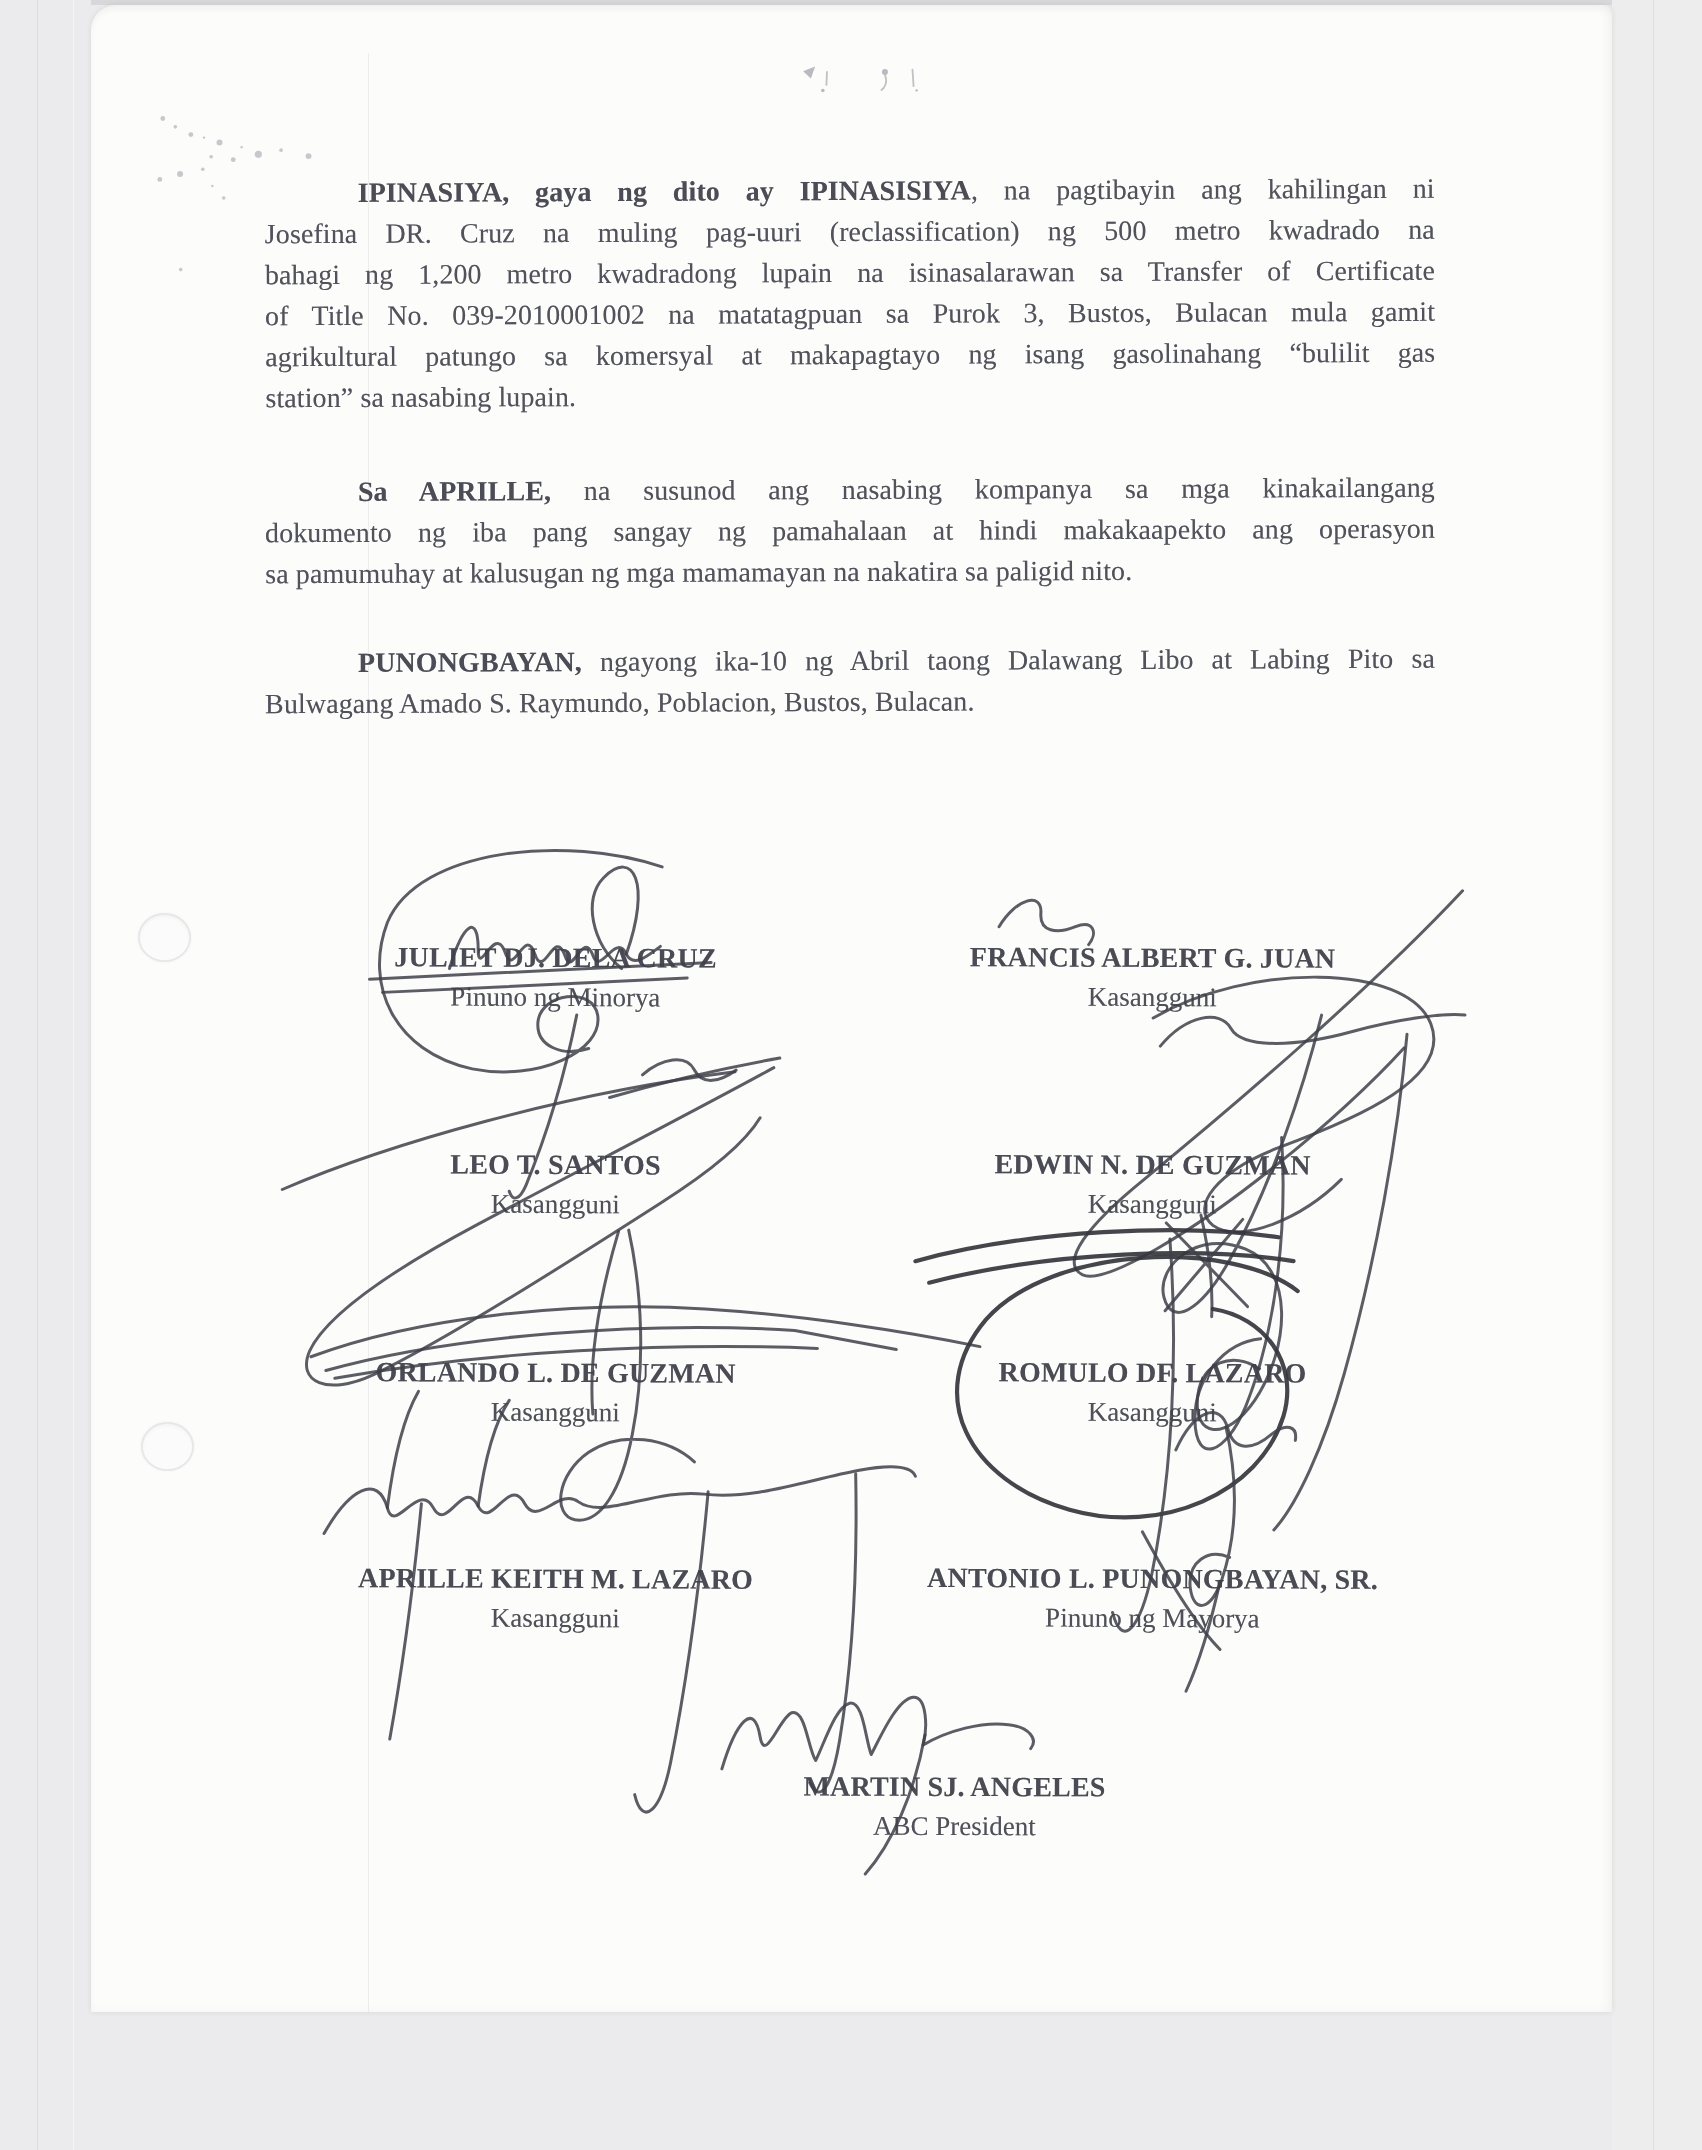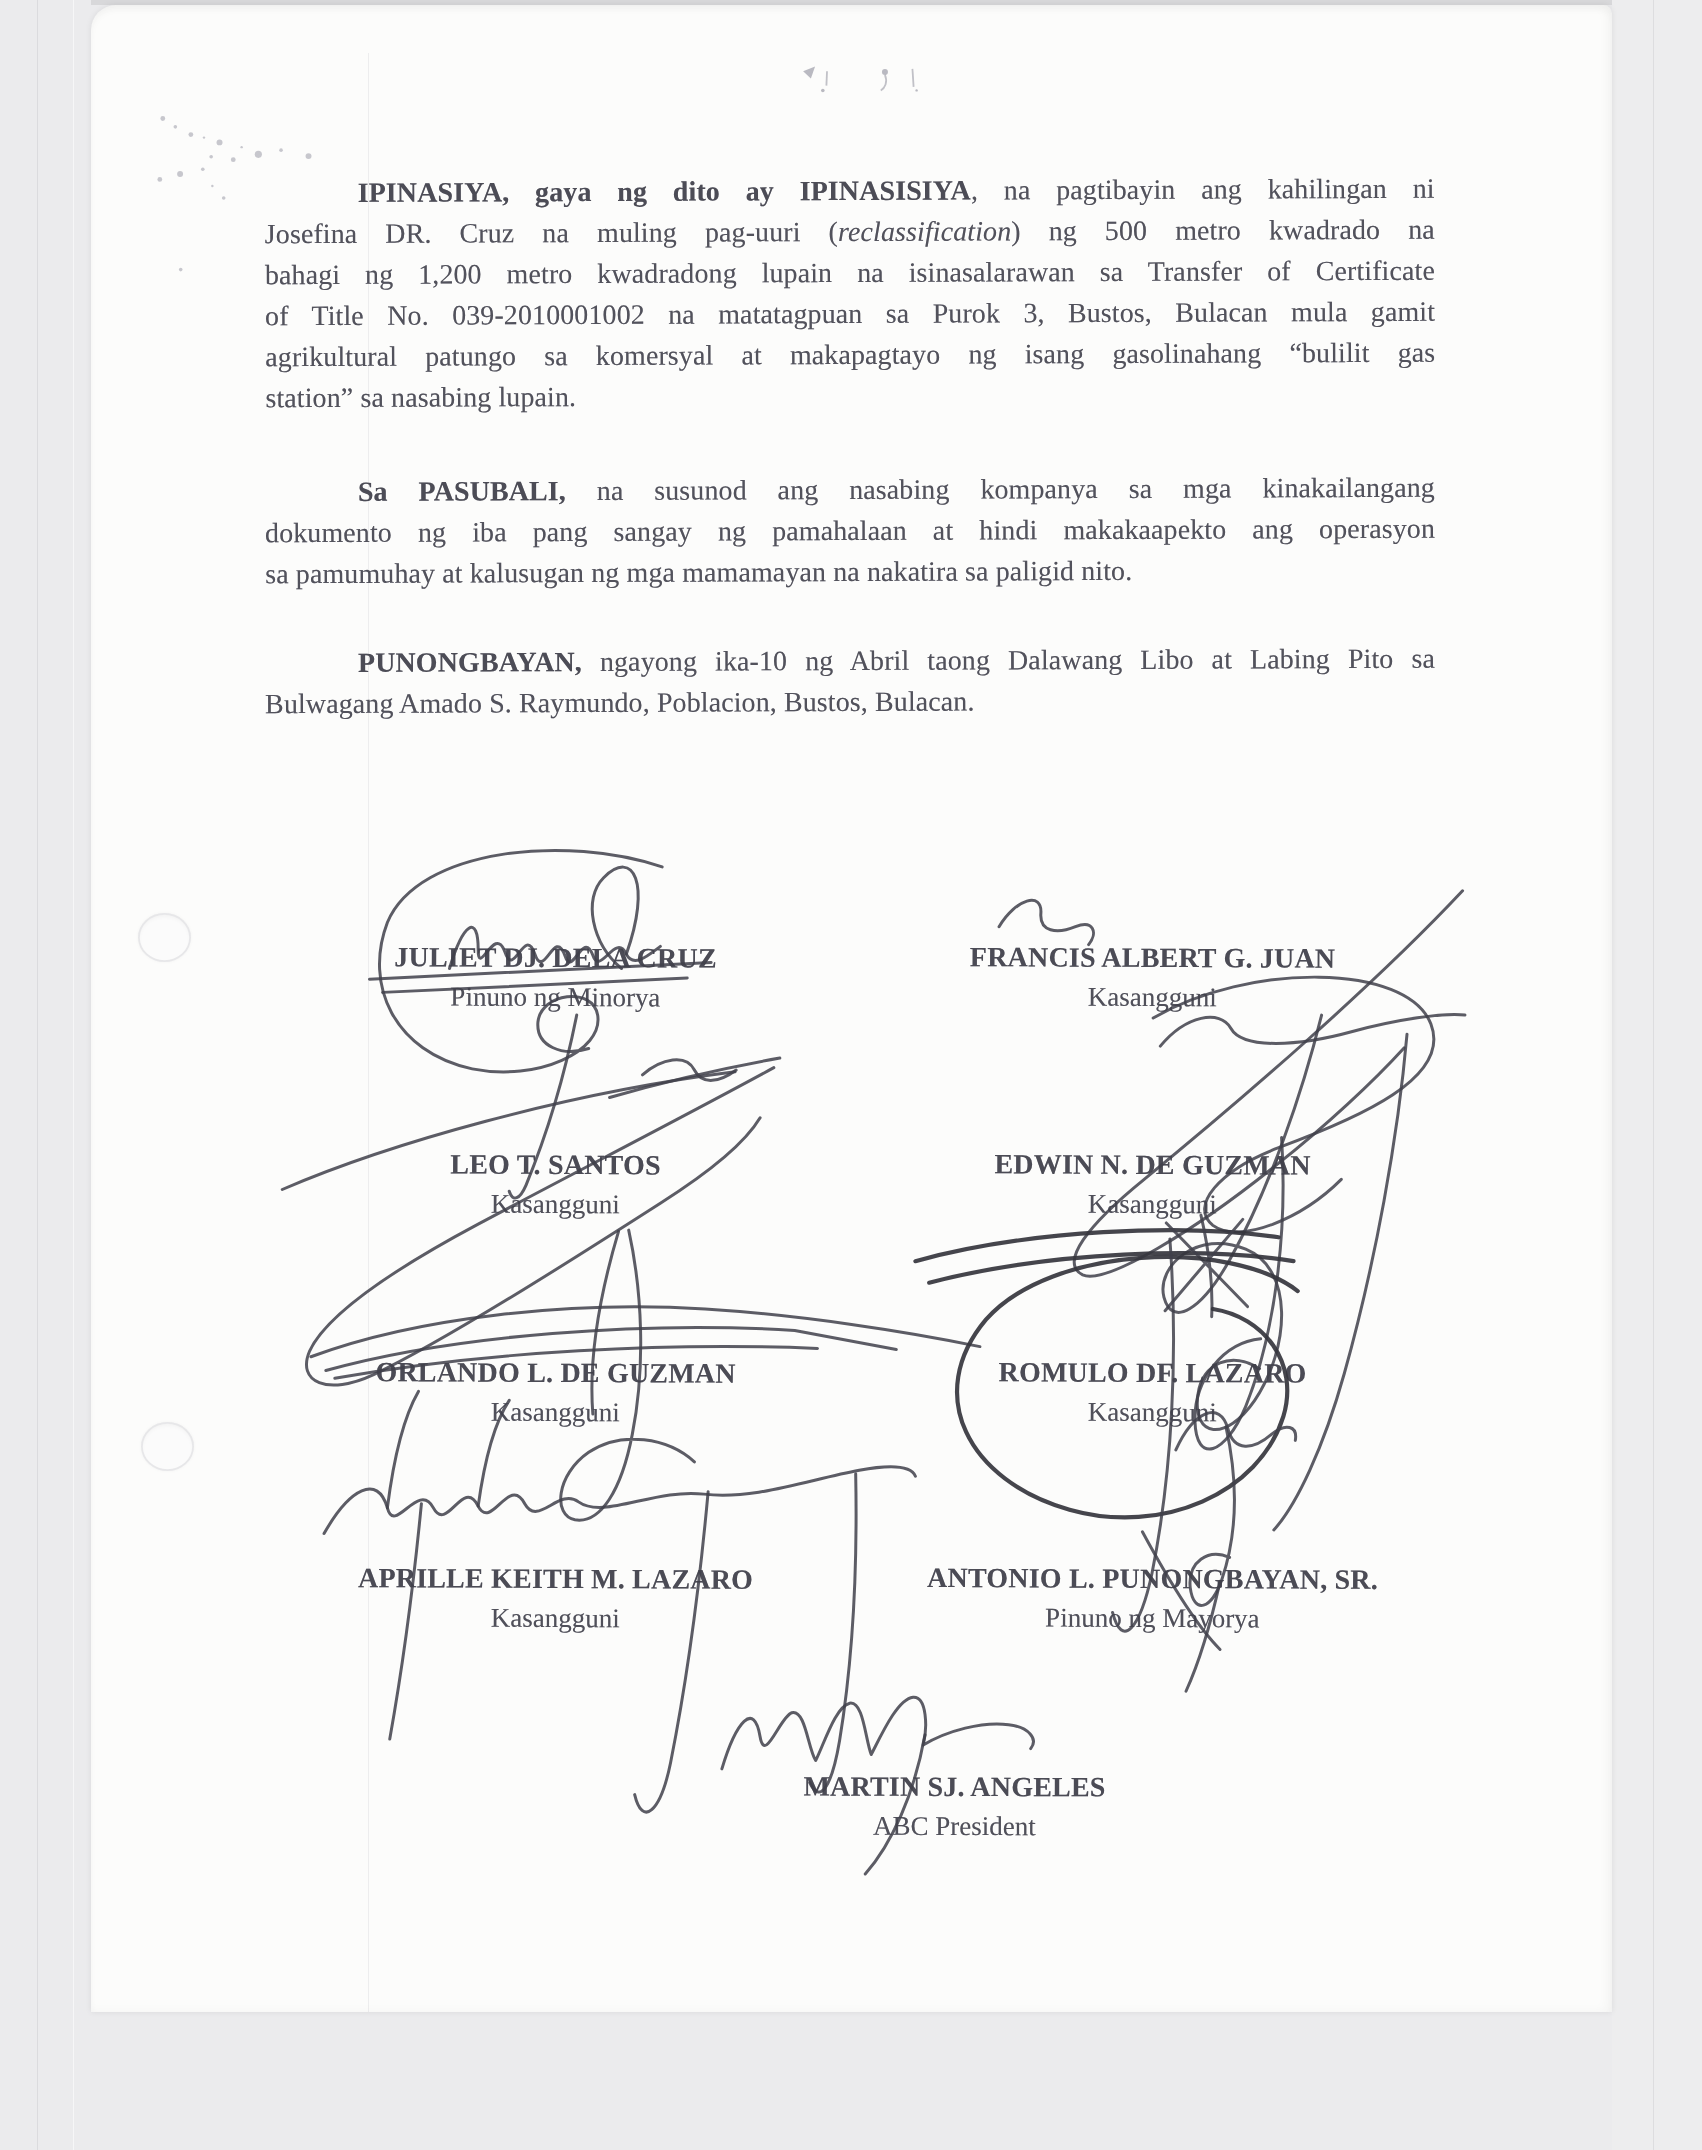--- a/index.html
+++ b/index.html
@@ -44,21 +44,21 @@
     position:absolute;left:174px;width:1170px;
     font-size:28px;line-height:41px;color:#52525c;
     letter-spacing:0.1px;
     text-shadow:0 0 0.6px rgba(78,78,90,0.40);
     transform:rotate(-0.22deg);
   }
   .para .line{text-align:justify;text-align-last:justify;white-space:normal;}
   .para .line.last{text-align:left;text-align-last:left;}
   .para .line.indent{text-indent:93px;}
   .b{font-weight:bold;color:#4c4c56;}
-  .i{font-style:italic;}
+  .i{}
 
   .sig-block{
     position:absolute;width:597px;text-align:center;
     color:#50505a;
     text-shadow:0 0 0.6px rgba(78,78,90,0.38);
     transform:rotate(0.25deg);
   }
   .sig-name{font-size:28px;font-weight:bold;line-height:33px;letter-spacing:0.2px;color:#4b4b55;}
   .sig-title{font-size:27px;line-height:32px;margin-top:7.2px;}
 
@@ -93,21 +93,21 @@
     <div id="paragraphs-layer">
         <div class="para" style="top: 165px;">
           <div class="line indent"><span class="b">IPINASIYA, gaya ng dito ay IPINASISIYA</span><span>, na pagtibayin ang kahilingan ni</span></div>
           <div class="line"><span>Josefina DR. Cruz na muling pag-uuri (</span><span class="i">reclassification</span><span>) ng 500 metro kwadrado na</span></div>
           <div class="line"><span>bahagi ng 1,200 metro kwadradong lupain na isinasalarawan sa Transfer of Certificate</span></div>
           <div class="line"><span>of Title No. 039-2010001002 na matatagpuan sa Purok 3, Bustos, Bulacan mula gamit</span></div>
           <div class="line"><span>agrikultural patungo sa komersyal at makapagtayo ng isang gasolinahang “bulilit gas</span></div>
           <div class="line last"><span>station” sa nasabing lupain.</span></div>
         </div>
         <div class="para" style="top: 464px;">
-          <div class="line indent"><span class="b">Sa PASUBALI,</span><span> na susunod ang nasabing kompanya sa mga kinakailangang</span></div>
+          <div class="line indent"><span class="b">Sa APRILLE,</span><span> na susunod ang nasabing kompanya sa mga kinakailangang</span></div>
           <div class="line"><span>dokumento ng iba pang sangay ng pamahalaan at hindi makakaapekto ang operasyon</span></div>
           <div class="line last"><span>sa pamumuhay at kalusugan ng mga mamamayan na nakatira sa paligid nito.</span></div>
         </div>
         <div class="para" style="top: 635px;">
           <div class="line indent"><span class="b">PUNONGBAYAN,</span><span> ngayong ika-10 ng Abril taong Dalawang Libo at Labing Pito sa</span></div>
           <div class="line last"><span>Bulwagang Amado S. Raymundo, Poblacion, Bustos, Bulacan.</span></div>
         </div>
       </div>
     <div id="signatories-layer">
         <div class="sig-block" style="left: 166px; top: 936px;">

